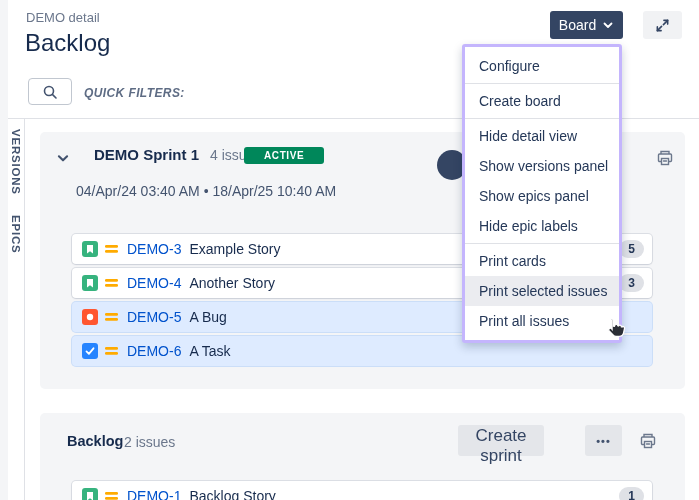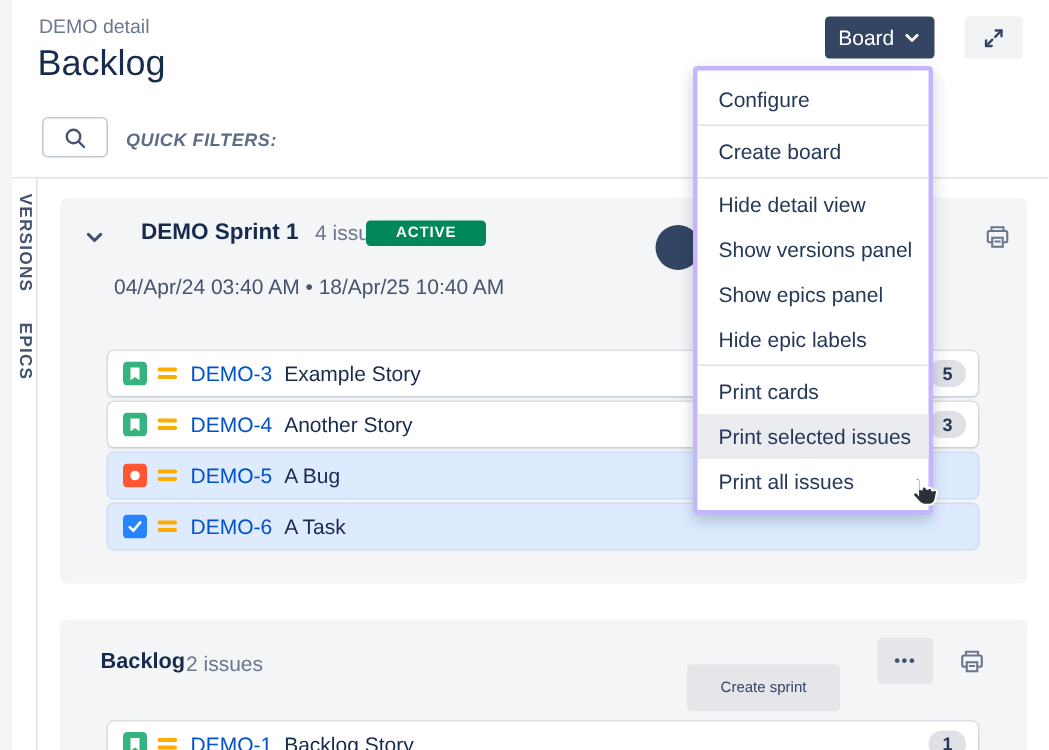--- a/index.html
+++ b/index.html
@@ -50,22 +50,22 @@
   .issue-row{position:relative;height:30px;background:#fff;border-radius:4px;display:flex;align-items:center;padding-left:10px;
              box-sizing:border-box;box-shadow:0 0 0 1px rgba(9,30,66,0.10),0 1px 2px rgba(9,30,66,0.08);cursor:pointer;}
   .issue-row.selected{background:var(--selected-row-bg);box-shadow:0 0 0 1px rgba(38,132,255,0.20);}
   .type-icon{width:16px;height:16px;display:inline-flex;}
   .priority-icon{margin-left:7px;display:inline-flex;}
   .issue-key{margin-left:9px;font-size:14px;color:var(--link-blue);text-decoration:none;cursor:pointer;}
   .issue-summary{margin-left:8px;font-size:14px;color:#172B4D;}
   .estimate-badge{margin-left:auto;margin-right:8px;background:#DFE1E6;color:#253858;font-size:12px;font-weight:bold;
                   border-radius:10px;padding:2px 9px;}
 
-  .create-sprint-btn{position:absolute;left:418px;top:30px;width:102px;height:31px;background:#E4E6EA;border:none;border-radius:3px;
-                     color:#344563;font-size:10px;font-family:inherit;cursor:pointer;}
+  .create-sprint-btn{position:absolute;left:418px;top:12px;width:86px;height:31px;background:#E4E6EA;border:none;border-radius:3px;
+                     color:#344563;font-size:17px;font-family:inherit;cursor:pointer;}
   .more-btn{position:absolute;left:545px;top:12px;width:37px;height:31px;background:#E4E6EA;border:none;border-radius:3px;
             color:#42526E;font-size:11px;font-weight:bold;letter-spacing:1px;cursor:pointer;display:flex;align-items:center;justify-content:center;}
 
   
   .dropdown{position:absolute;left:462px;top:44px;width:160px;background:#fff;border:3px solid #c4b5fd;border-radius:3px;
             box-shadow:0 4px 10px rgba(9,30,66,0.22);padding:4px 0;z-index:10;box-sizing:border-box;}
   .menu-item{height:30px;display:flex;align-items:center;padding:0 14px;font-size:14px;color:#253858;cursor:pointer;white-space:nowrap;}
   .menu-item.hovered{background:#EBECF0;}
   .menu-divider{border-top:1px solid #DFE1E6;margin:2px 0;height:0;}
 

